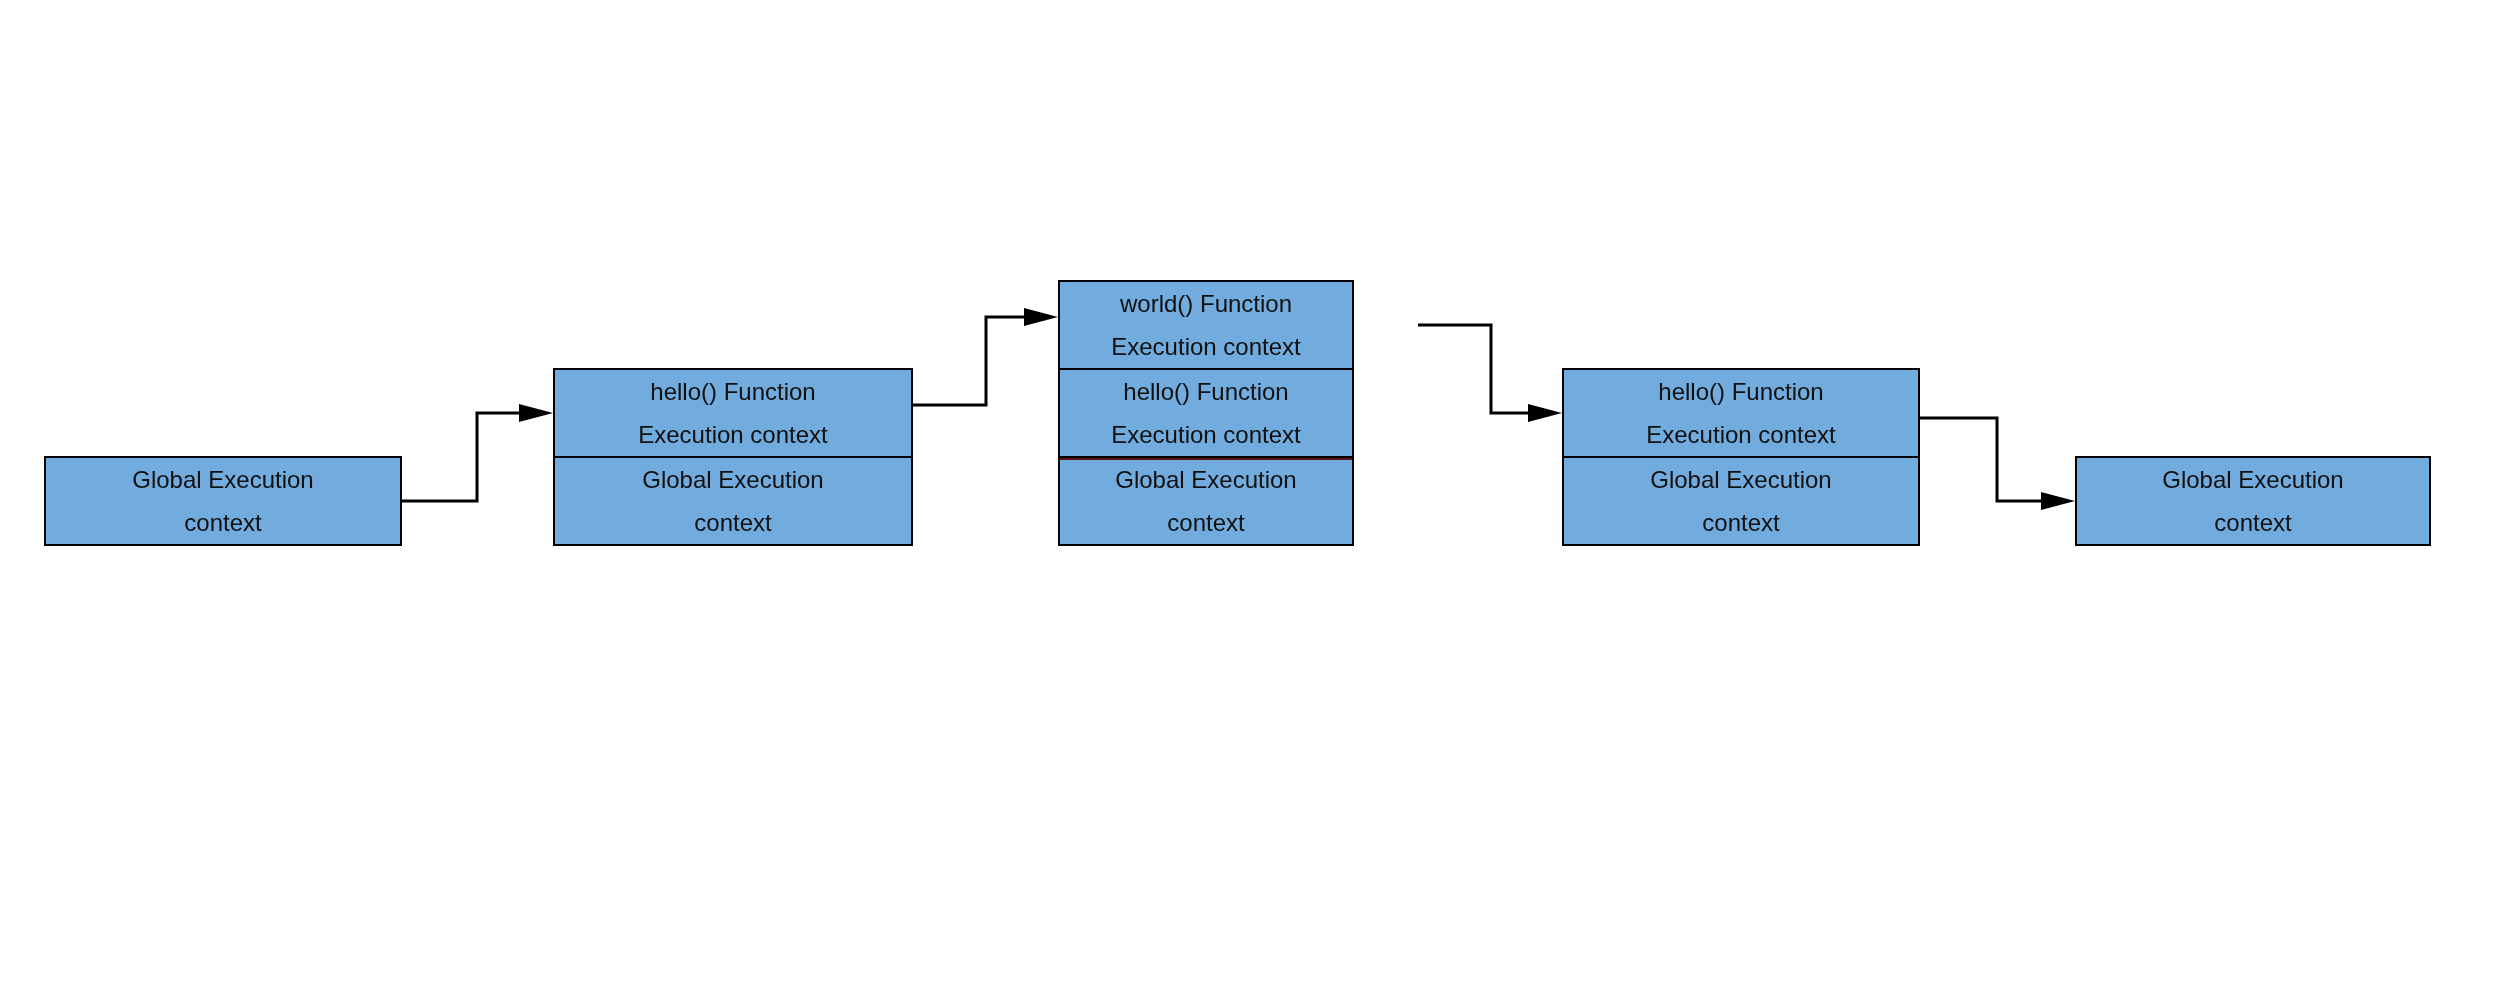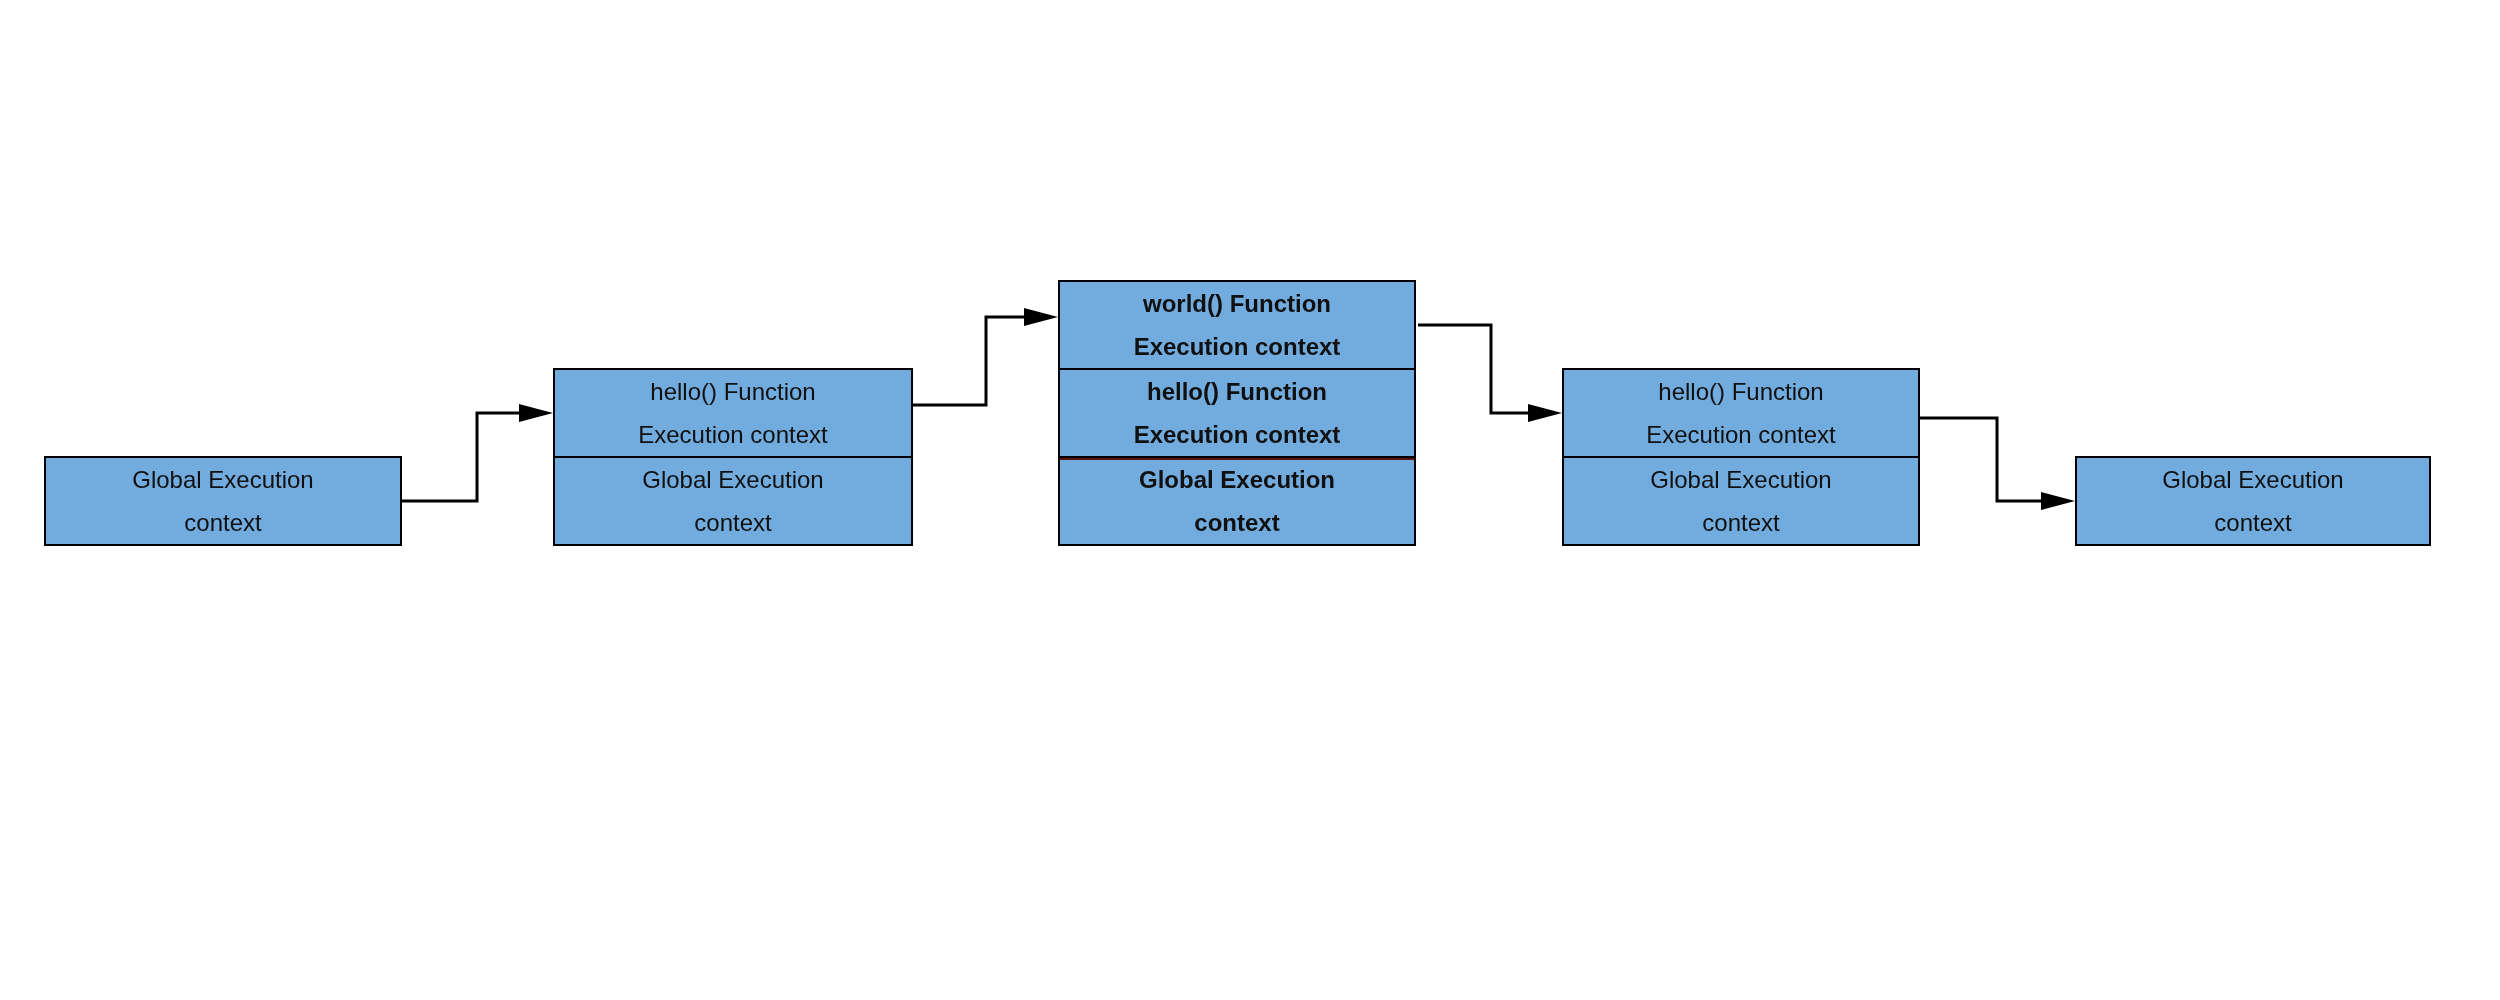--- a/index.html
+++ b/index.html
@@ -64,21 +64,21 @@
   .cell + .cell {
     border-top: 2px solid var(--box-border);
   }
   .cell.divider-accent {
     border-top: 2px solid var(--box-border);
     box-shadow: inset 0 2px 0 0 var(--divider-accent);
   }
   
   #stage-1 { left: 44px;   top: 456px; width: 358px; height: 90px;  }
   #stage-2 { left: 553px;  top: 368px; width: 360px; height: 178px; }
-  #stage-3 { left: 1058px; top: 280px; width: 358px; height: 266px; font-weight: bold; }
+  #stage-3 { left: 1058px; top: 280px; width: 296px; height: 266px; }
   #stage-4 { left: 1562px; top: 368px; width: 358px; height: 178px; }
   #stage-5 { left: 2075px; top: 456px; width: 356px; height: 90px;  }
 </style>
 </head>
 <body>
 
 <div class="canvas">
 
   <svg class="connectors" viewBox="0 0 2500 1000">
     <g>

